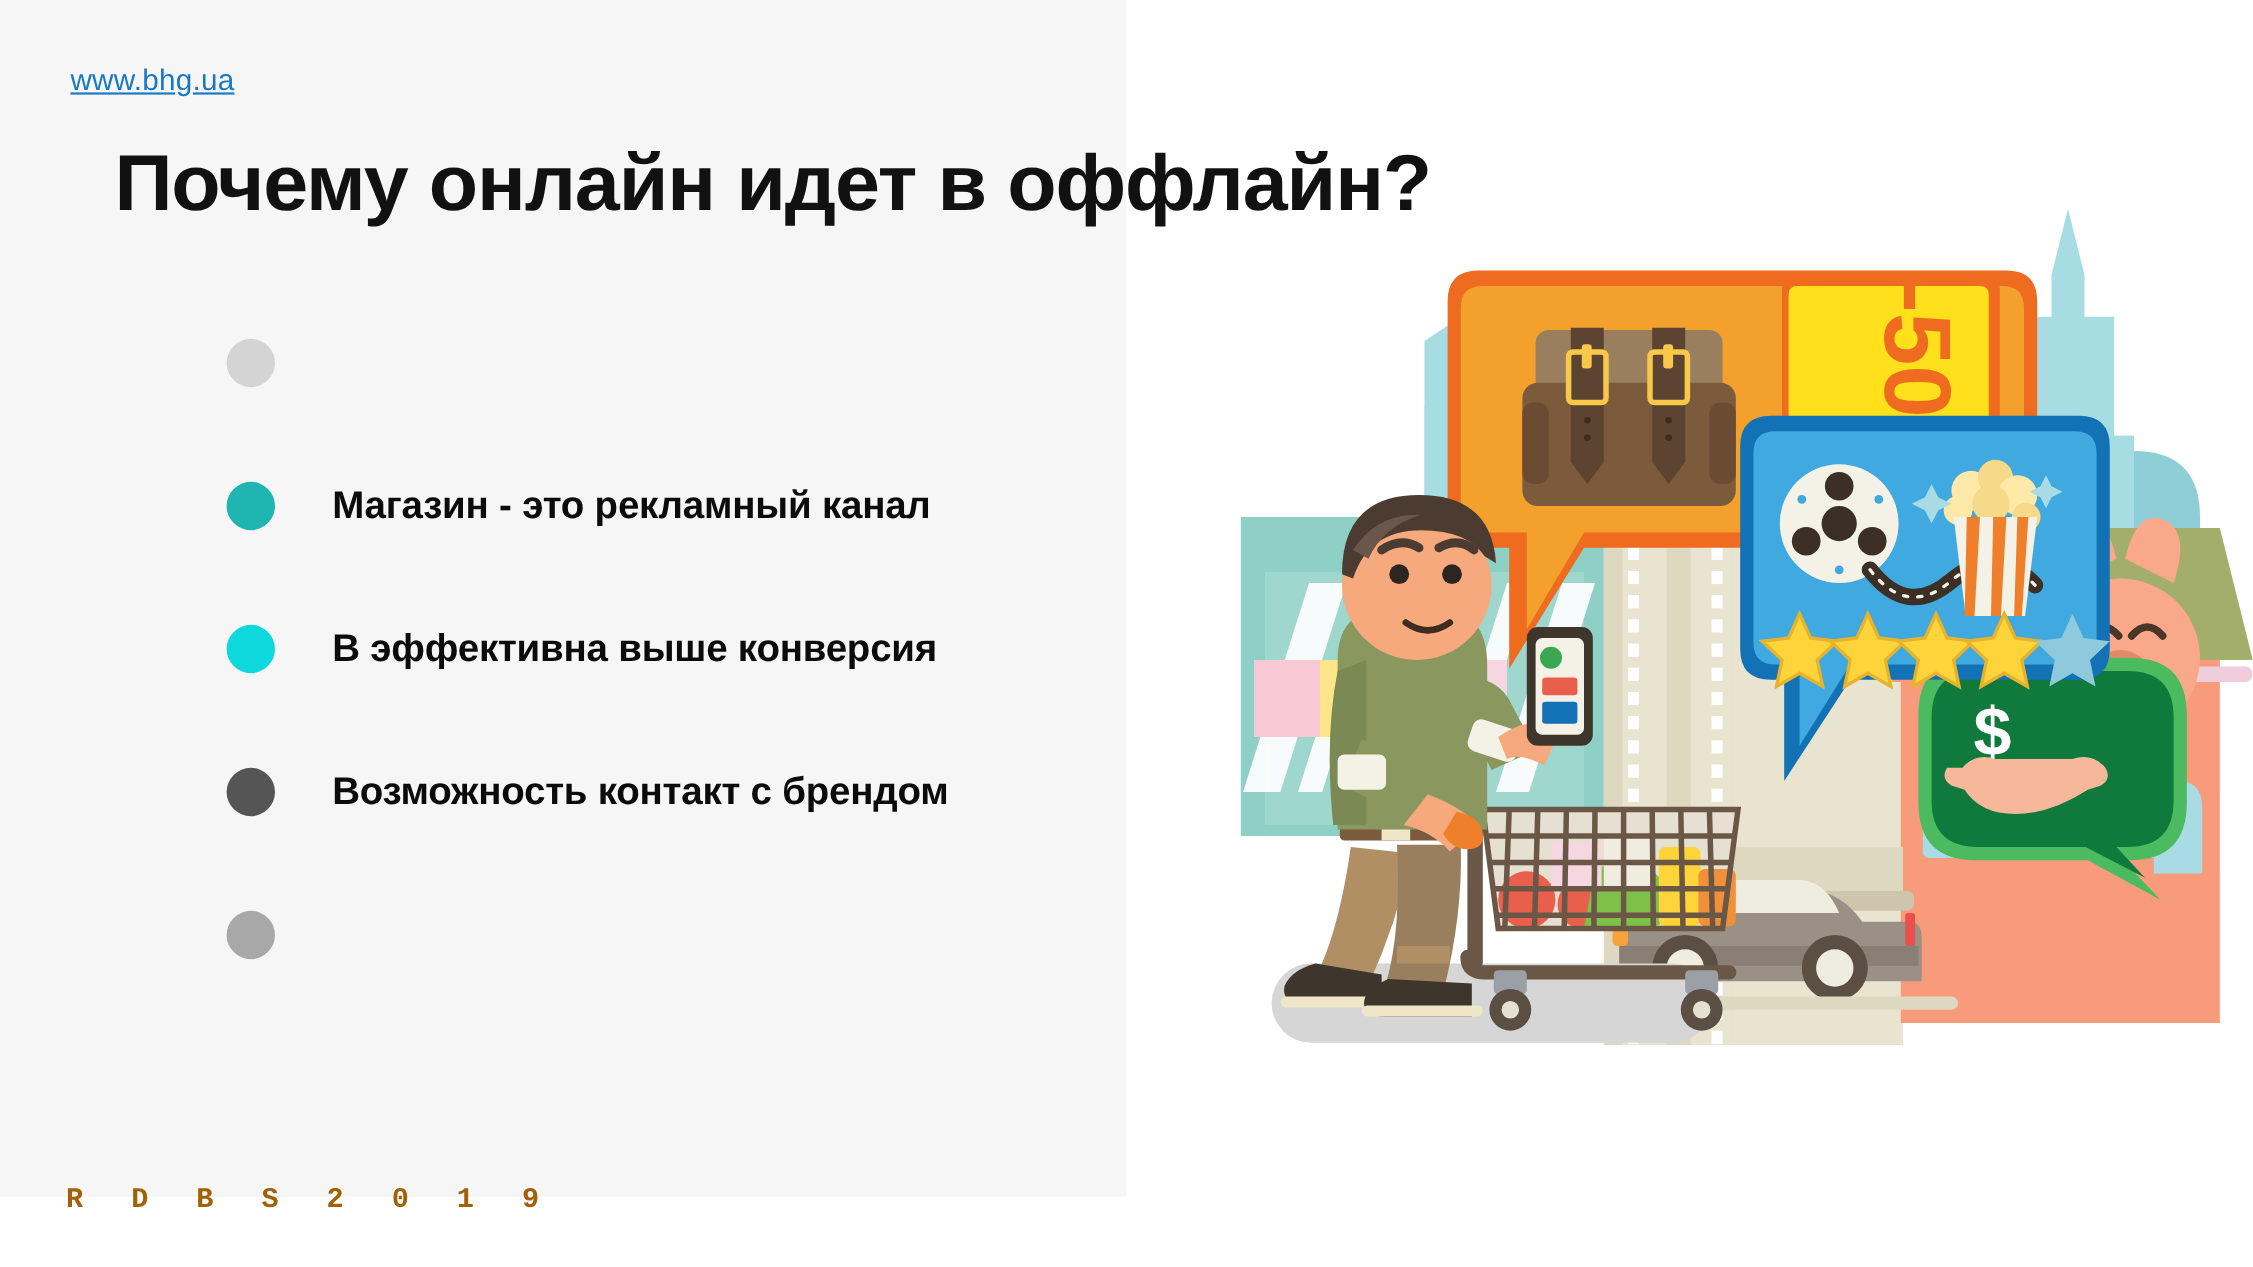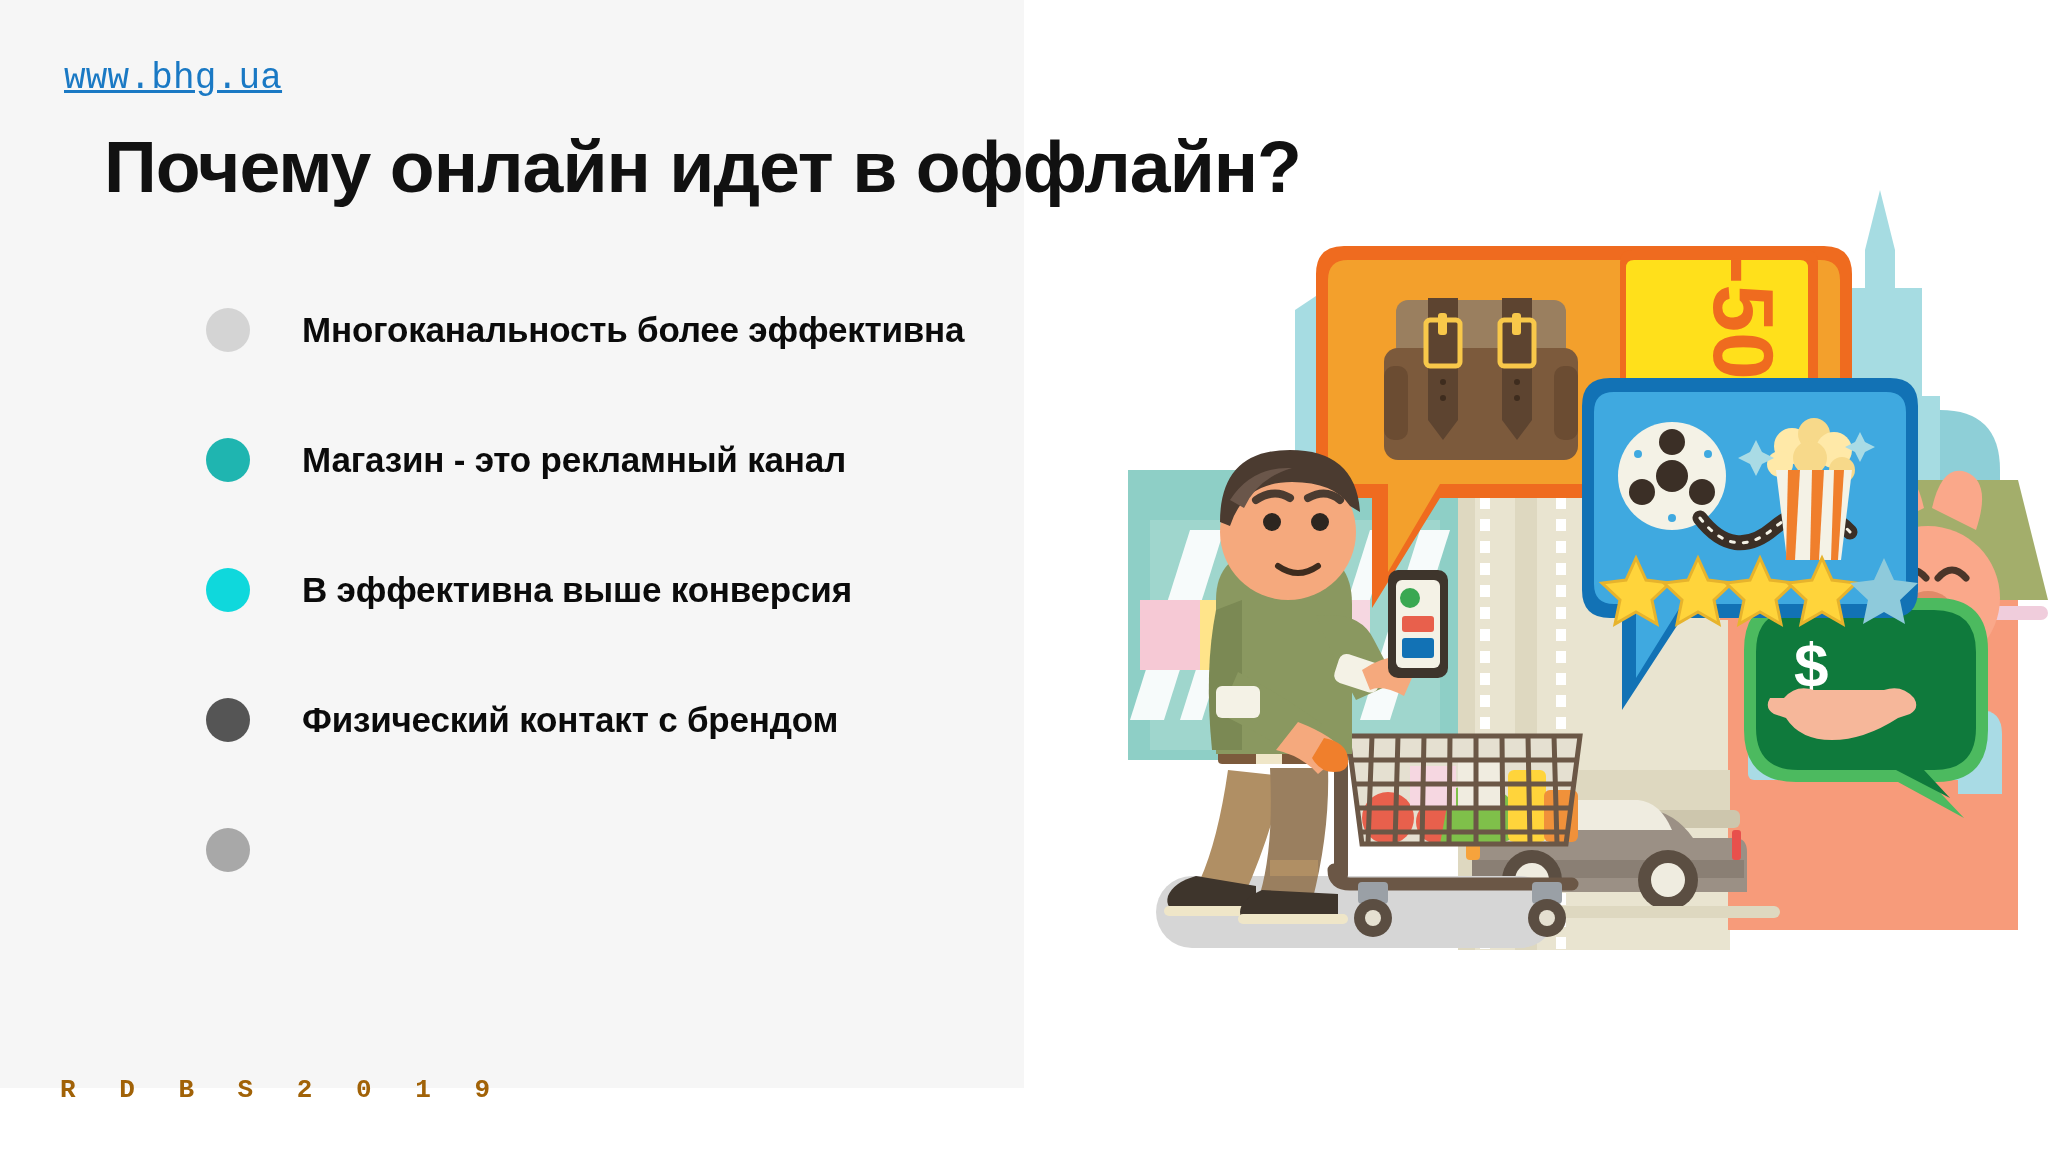--- a/index.html
+++ b/index.html
@@ -18,24 +18,24 @@
   }
   
   .left-panel {
     position:absolute; left:0; top:0;
     width:1024px; height:1088px;
     background:#f6f6f6;
   }
   
   .site-link {
     position:absolute; left:64px; top:58px;
-    font-size:36px; color:#1a79c4;
+    font-size:27px; color:#1a79c4;
     text-decoration:underline;
     letter-spacing:.2px;
-    font-family:Liberation Mono, monospace;
+    font-family:Liberation Sans, sans-serif;
   }
   
   .title {
     position:absolute; left:104px; top:126px;
     font-size:72px; font-weight:bold;
     color:#111111;
     letter-spacing:-1px;
     transform:scaleX(1.02);
     transform-origin:left center;
     white-space:nowrap;
@@ -78,36 +78,35 @@
   <div class="left-panel"></div>
 
   <a class="site-link" href="#">www.bhg.ua</a>
 
   <div class="title">Почему онлайн идет в оффлайн?</div>
 
   <div class="bullets">
 
     <div class="bullet-row" style="top:0px">
       <span class="bullet-dot" style="background:#d4d4d4"></span>
-      <span class="bullet-text">Многоканальность более эффективна</span>
     </div>
 
     <div class="bullet-row" style="top:130px">
       <span class="bullet-dot" style="background:#1fb5b0"></span>
       <span class="bullet-text">Магазин - это рекламный канал</span>
     </div>
 
     <div class="bullet-row" style="top:260px">
       <span class="bullet-dot" style="background:#0fd8dc"></span>
       <span class="bullet-text">В эффективна выше конверсия</span>
     </div>
 
     <div class="bullet-row" style="top:390px">
       <span class="bullet-dot" style="background:#555555"></span>
-      <span class="bullet-text">Физический контакт с брендом</span>
+      <span class="bullet-text">Возможность контакт с брендом</span>
     </div>
 
     <div class="bullet-row" style="top:520px">
       <span class="bullet-dot" style="background:#a8a8a8"></span>
     </div>
 
   </div>
 
   <div class="footer">R D B S    2 0 1 9</div>
 

